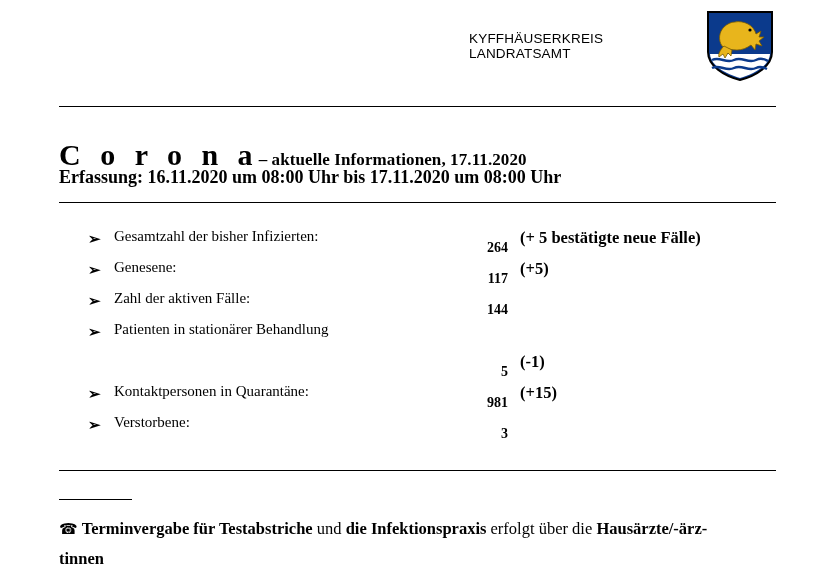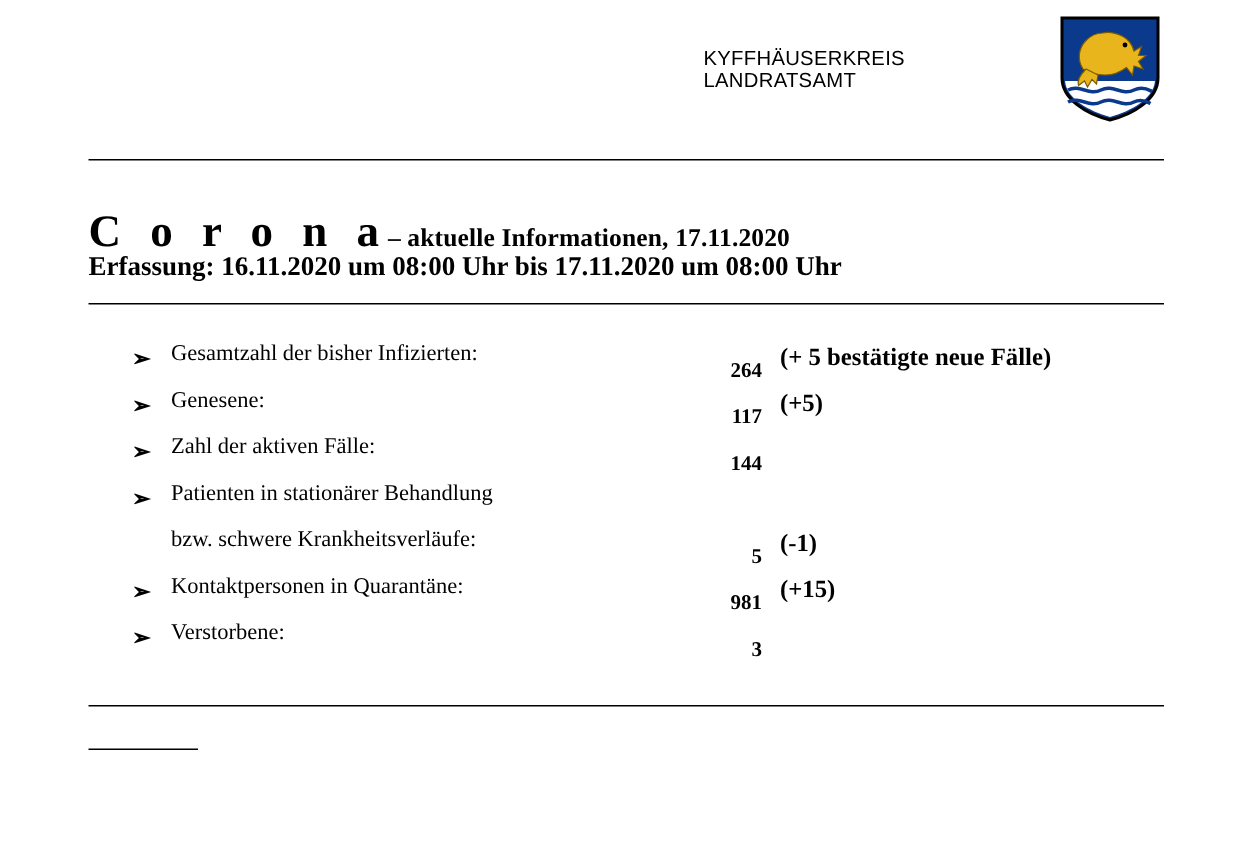--- a/index.html
+++ b/index.html
@@ -227,21 +227,20 @@
 
     <div class="stat-row">
       <span class="bullet">➢</span>
       <span class="stat-label">Patienten in stationärer Behandlung</span>
       <span class="stat-value"></span>
       <span class="stat-delta"></span>
     </div>
 
     <div class="stat-row continuation">
       <span class="bullet"></span>
-      <span class="stat-label">bzw. schwere Krankheitsverläufe:</span>
       <span class="stat-value">5</span>
       <span class="stat-delta">(-1)</span>
     </div>
 
     <div class="stat-row">
       <span class="bullet">➢</span>
       <span class="stat-label">Kontaktpersonen in Quarantäne:</span>
       <span class="stat-value">981</span>
       <span class="stat-delta">(+15)</span>
     </div>
@@ -251,14 +250,17 @@
       <span class="stat-label">Verstorbene:</span>
       <span class="stat-value">3</span>
       <span class="stat-delta"></span>
     </div>
 
   </div>
 
   <div class="rule r3"></div>
   <div class="short-rule"></div>
 
+  <div class="note">
+    <span class="phone-icon">☎</span><b>Terminvergabe für Testabstriche</b><span class="normal"> </span><span class="normal">und</span><span class="normal"> </span><b>die Infektionspraxis</b><span class="normal"> </span><span class="normal">erfolgt über die</span><span class="normal"> </span><b>Hausärzte/-ärz-</b><br><b>tinnen</b>
+  </div>
 
 </div>
 
 </body></html>

